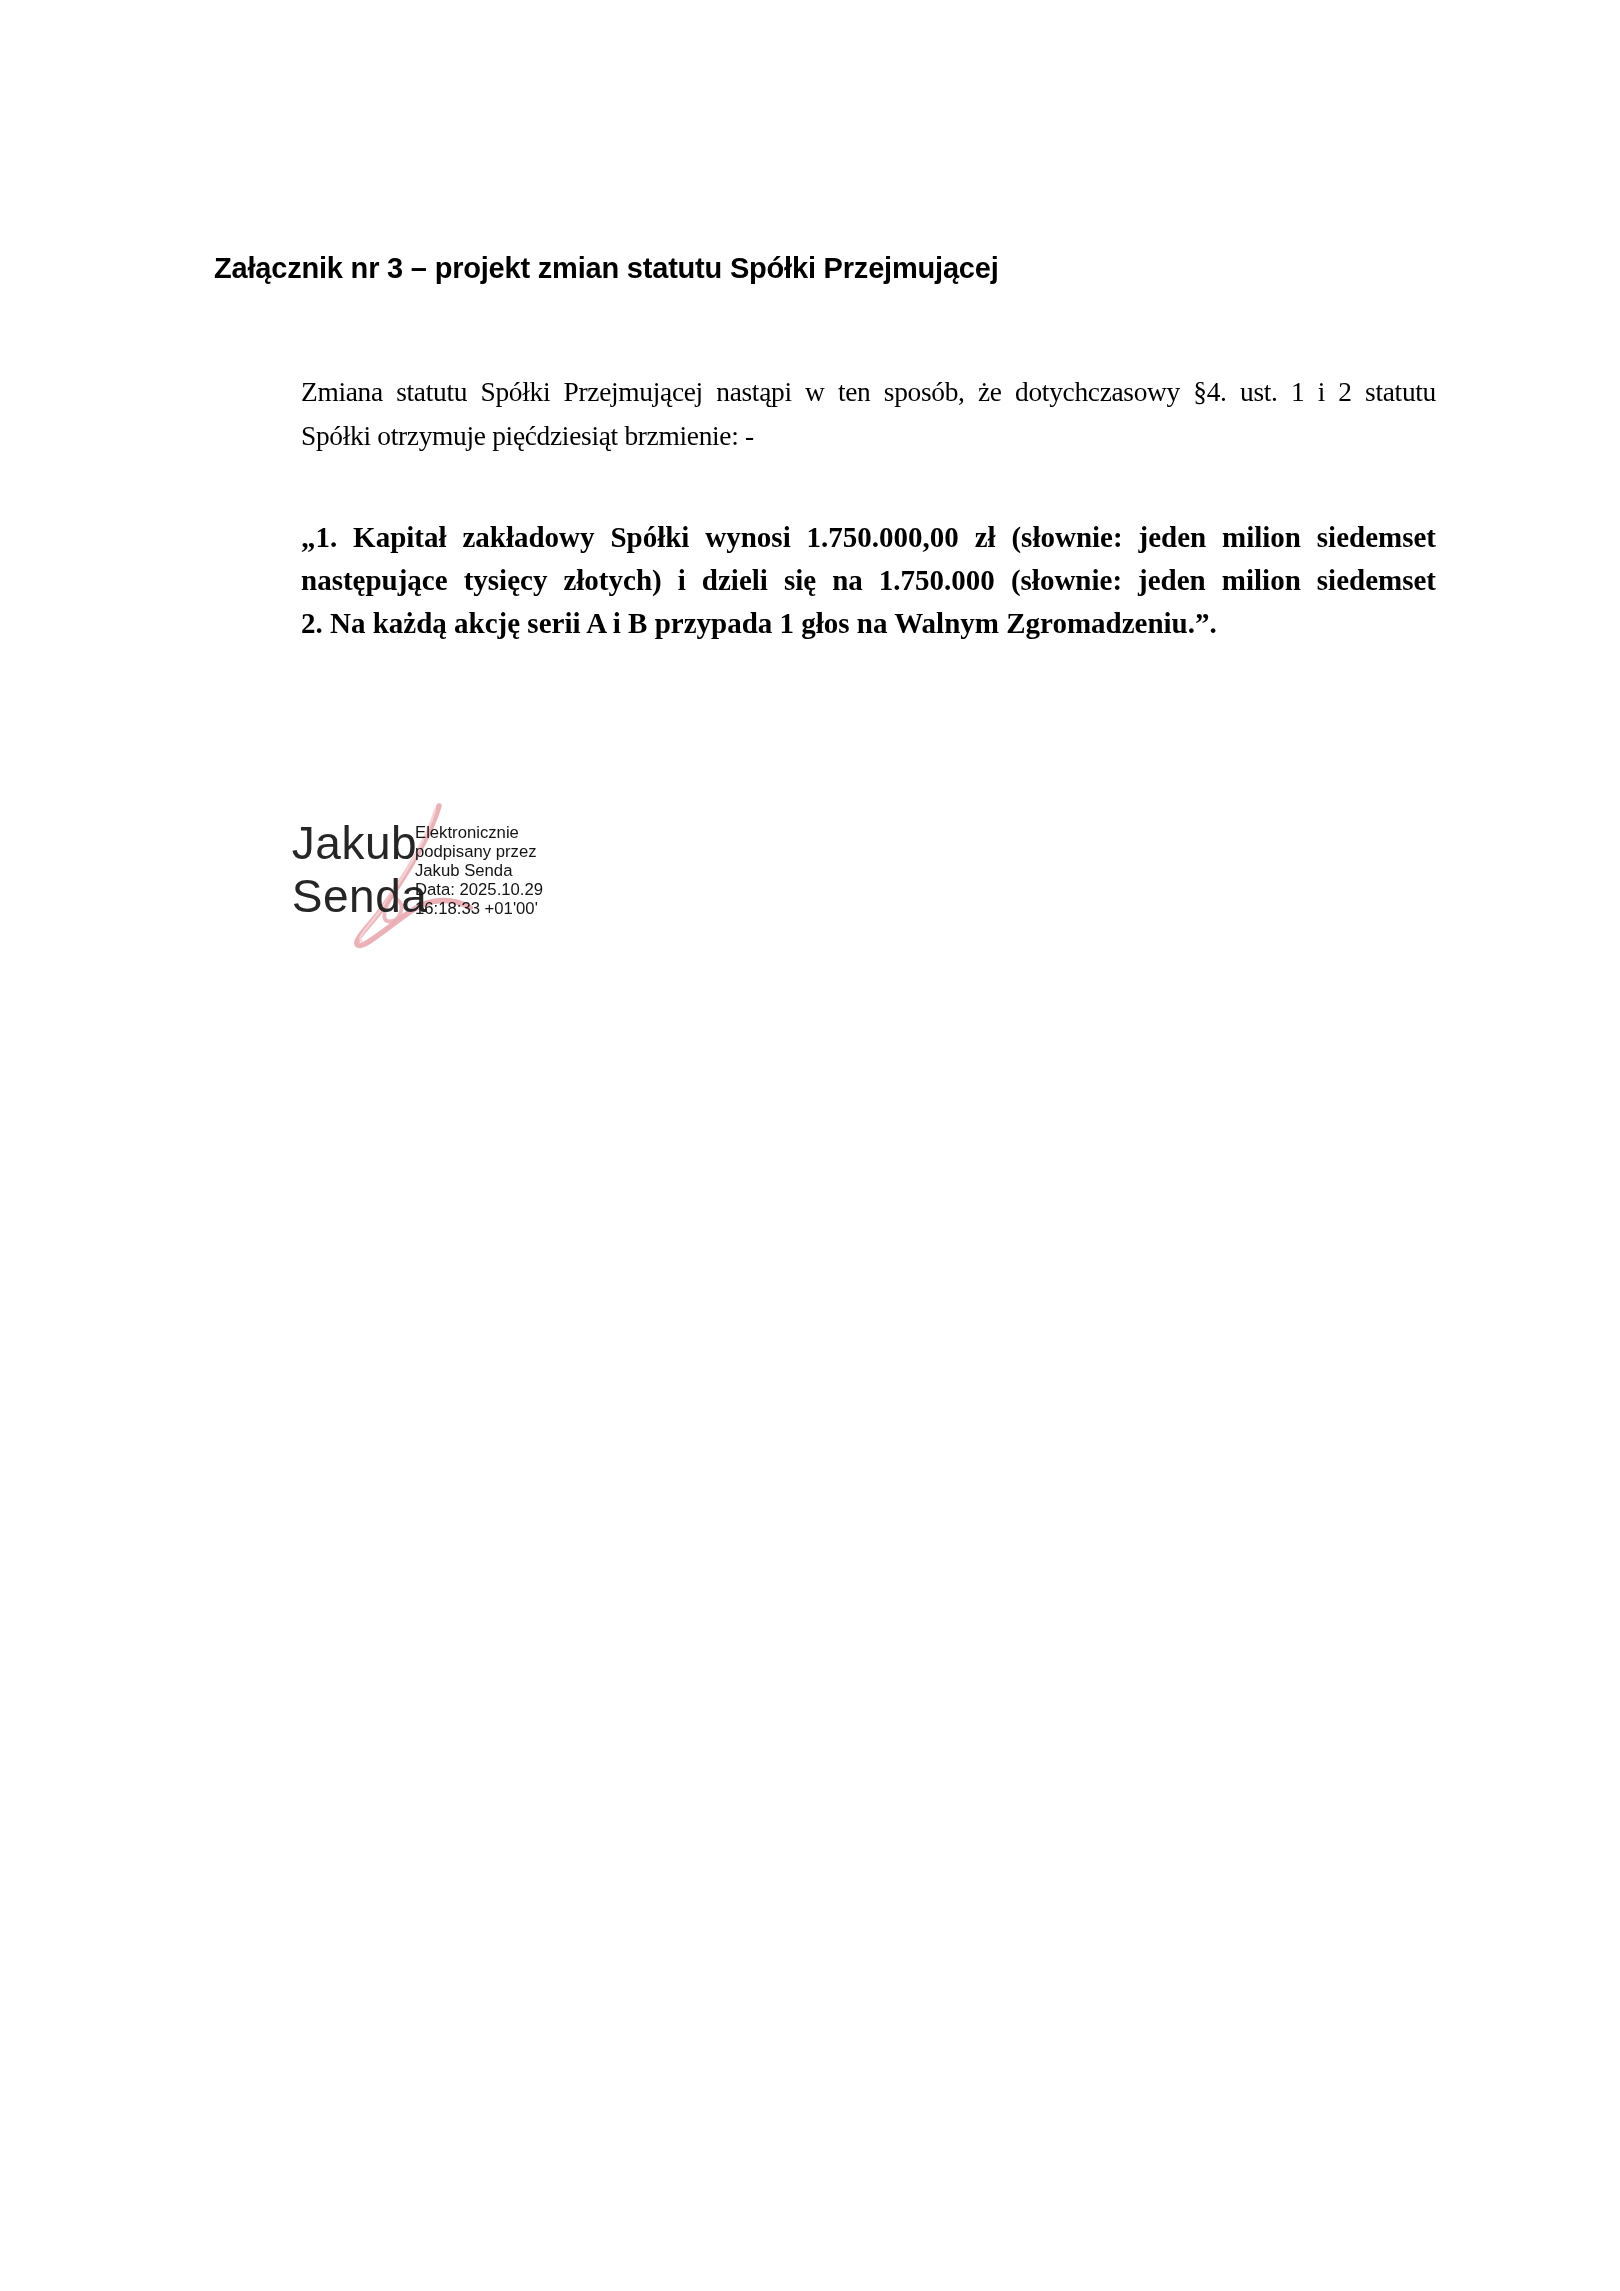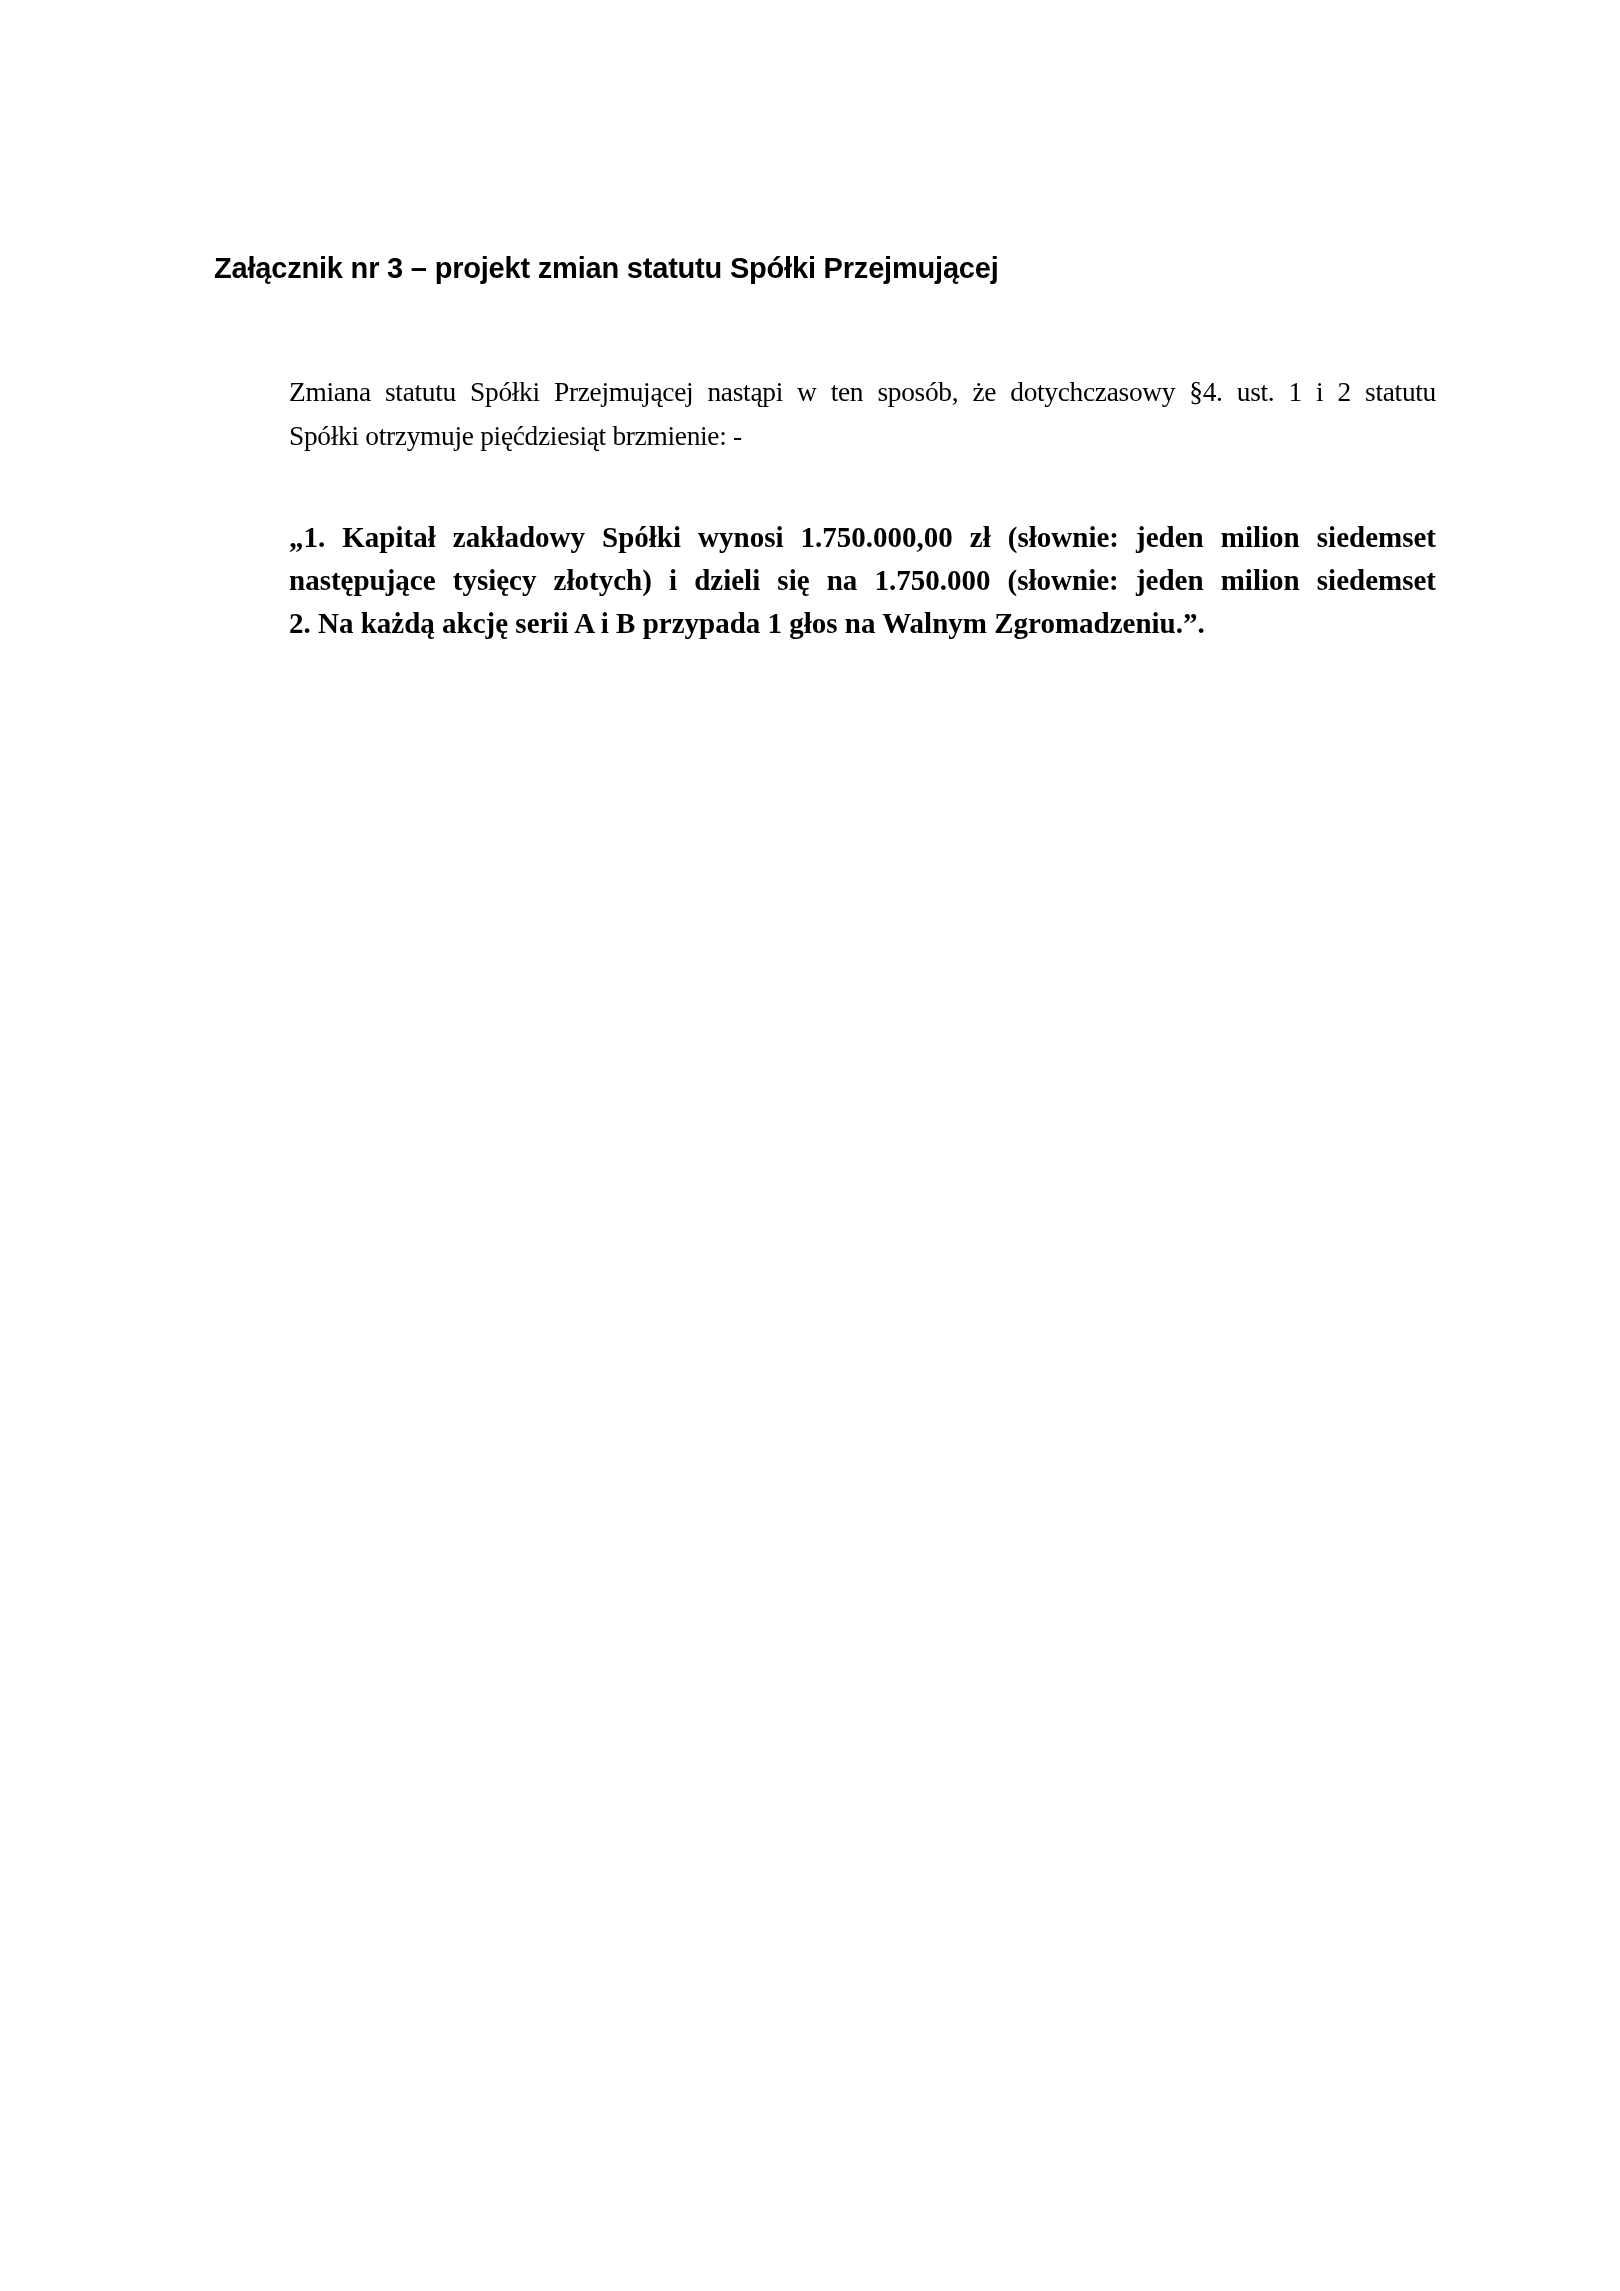--- a/index.html
+++ b/index.html
@@ -33,21 +33,21 @@
     letter-spacing:-0.3px;
   }
   .statute{
     position:absolute;
     left:289px;top:516px;
     width:1147px;
     font-size:29px;
     font-weight:700;
     line-height:43px;
   }
-  .line{white-space:normal;}
+  .line{white-space:normal;margin-left:12px;}
   .line.just{
     text-align:justify;
     text-align-last:justify;
   }
   .sig-block{
     position:absolute;
     left:284px;top:799px;
     width:412px;height:167px;
   }
   .sig-flourish{
@@ -89,15 +89,37 @@
     <div class="line just">Zmiana statutu Spółki Przejmującej nastąpi w ten sposób, że dotychczasowy §4. ust. 1 i 2 statutu</div>
     <div class="line">Spółki otrzymuje pięćdziesiąt brzmienie: -</div>
   </div>
 
   <div class="statute">
     <div class="line just">„1. Kapitał zakładowy Spółki wynosi 1.750.000,00 zł (słownie: jeden milion siedemset</div>
     <div class="line just">następujące tysięcy złotych) i dzieli się na 1.750.000 (słownie: jeden milion siedemset</div>
     <div class="line">2. Na każdą akcję serii A i B przypada 1 głos na Walnym Zgromadzeniu.”.</div>
   </div>
 
+  <div class="sig-block">
+
+    <svg class="sig-flourish" viewBox="0 0 150 152" xmlns="http://www.w3.org/2000/svg" aria-hidden="true">
+      <path d="M100,4 C92,32 68,74 38,114 C28,127 12,142 17,146 C23,150 47,128 72,111 C92,97 116,98 132,108" fill="none" stroke="#eaadb3" stroke-width="5.5" stroke-linecap="round" opacity="0.95"></path>
+      <path d="M96,8 C88,36 64,78 36,116 C27,128 16,139 21,142" fill="none" stroke="#f6d4d8" stroke-width="2.5" stroke-linecap="round" opacity="0.9"></path>
+      <path d="M52,96 C44,108 40,122 50,122 C60,122 66,106 58,100" fill="none" stroke="#eaadb3" stroke-width="4" stroke-linecap="round" opacity="0.85"></path>
+    </svg>
+
+    <div class="sig-name">
+      <div>Jakub</div>
+      <div>Senda</div>
+    </div>
+
+    <div class="sig-details">
+      <div>Elektronicznie</div>
+      <div>podpisany przez</div>
+      <div>Jakub Senda</div>
+      <div>Data: 2025.10.29</div>
+      <div>16:18:33 +01'00'</div>
+    </div>
+
+  </div>
 
 </div>
 
 
 </body></html>

